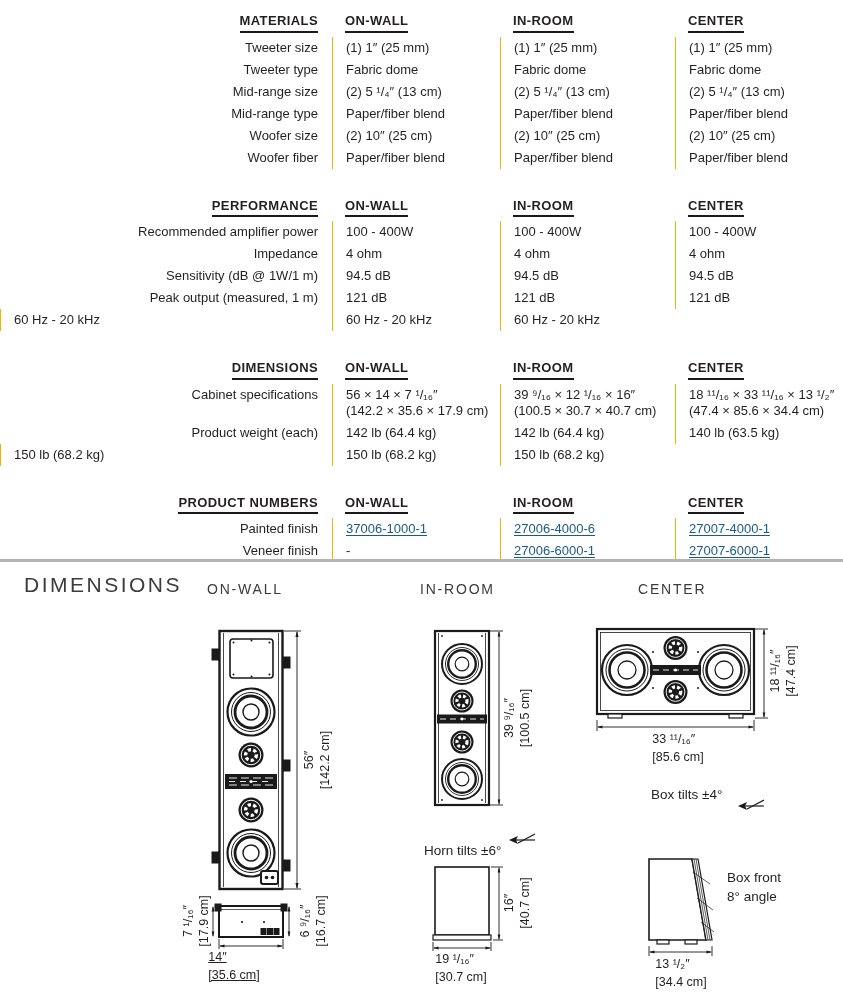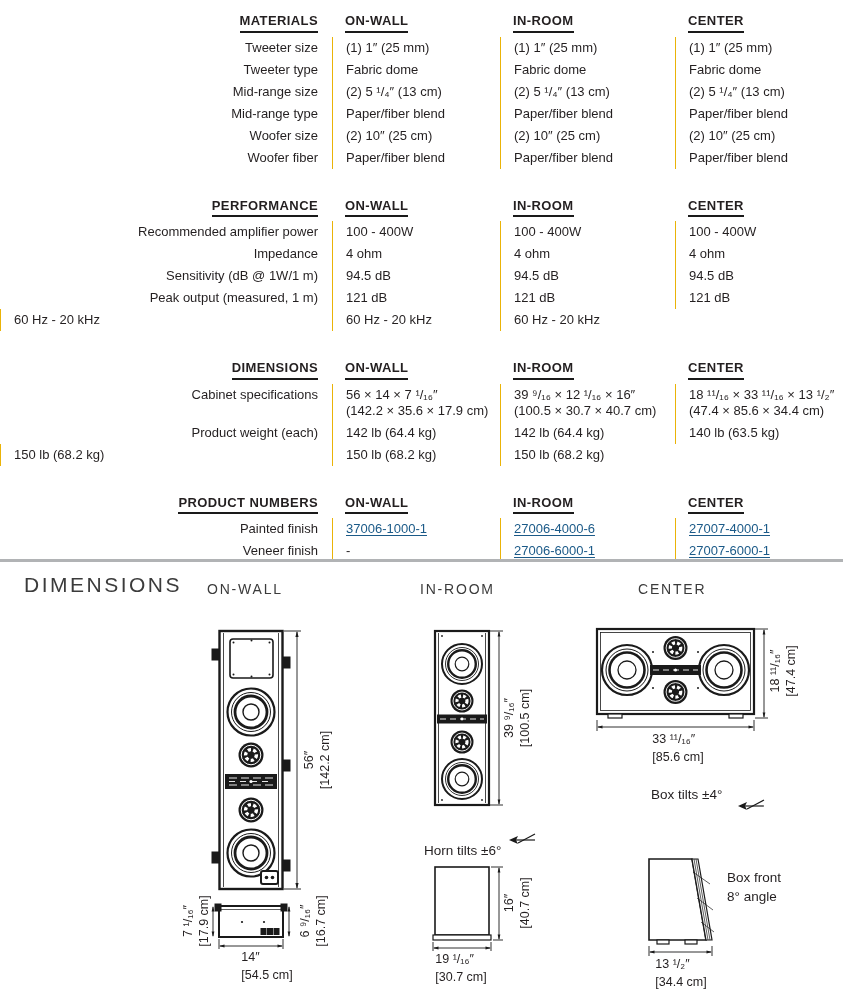--- a/index.html
+++ b/index.html
@@ -255,23 +255,23 @@
       </g>
     </svg>
     <div class="vlabel" style="left:196px; top:362px;">
       <div>7 ¹/₁₆″</div>
       <div>[17.9 cm]</div>
     </div>
     <div class="vlabel" style="left:313px; top:362px;">
       <div>6 ⁹/₁₆″</div>
       <div>[16.7 cm]</div>
     </div>
-    <div class="hlabel" style="left:267px; top:389px;">
+    <div class="hlabel" style="left:234px; top:389px;text-decoration:underline;">
       <div>14″</div>
-      <div>[54.5 cm]</div>
+      <div>[35.6 cm]</div>
     </div>
 
     <svg class="abs" style="left:425px; top:65px;" width="105" height="190" viewBox="0 0 105 190">
       <g stroke="#1a1a1a" fill="none">
         <rect x="10" y="7" width="54" height="174" fill="#fff" stroke-width="2.2"></rect>
         <line x1="13.5" y1="9" x2="13.5" y2="179" stroke-width="0.8"></line>
         <line x1="60.5" y1="9" x2="60.5" y2="179" stroke-width="0.8"></line>
         <circle cx="17" cy="12" r="0.9" fill="#1a1a1a" stroke="none"></circle>
         <circle cx="57" cy="12" r="0.9" fill="#1a1a1a" stroke="none"></circle>
         <circle cx="17" cy="176" r="0.9" fill="#1a1a1a" stroke="none"></circle>

